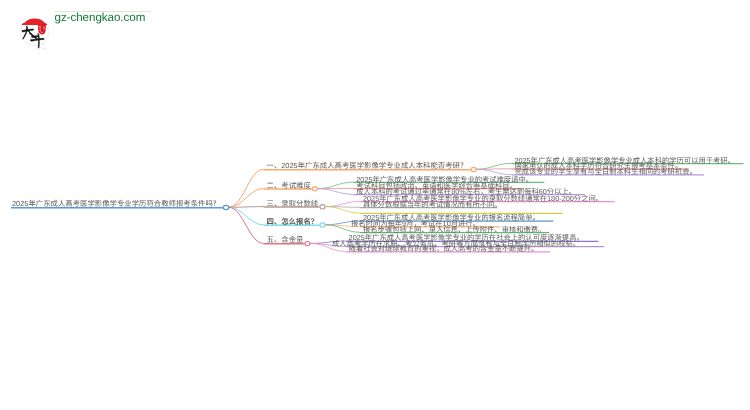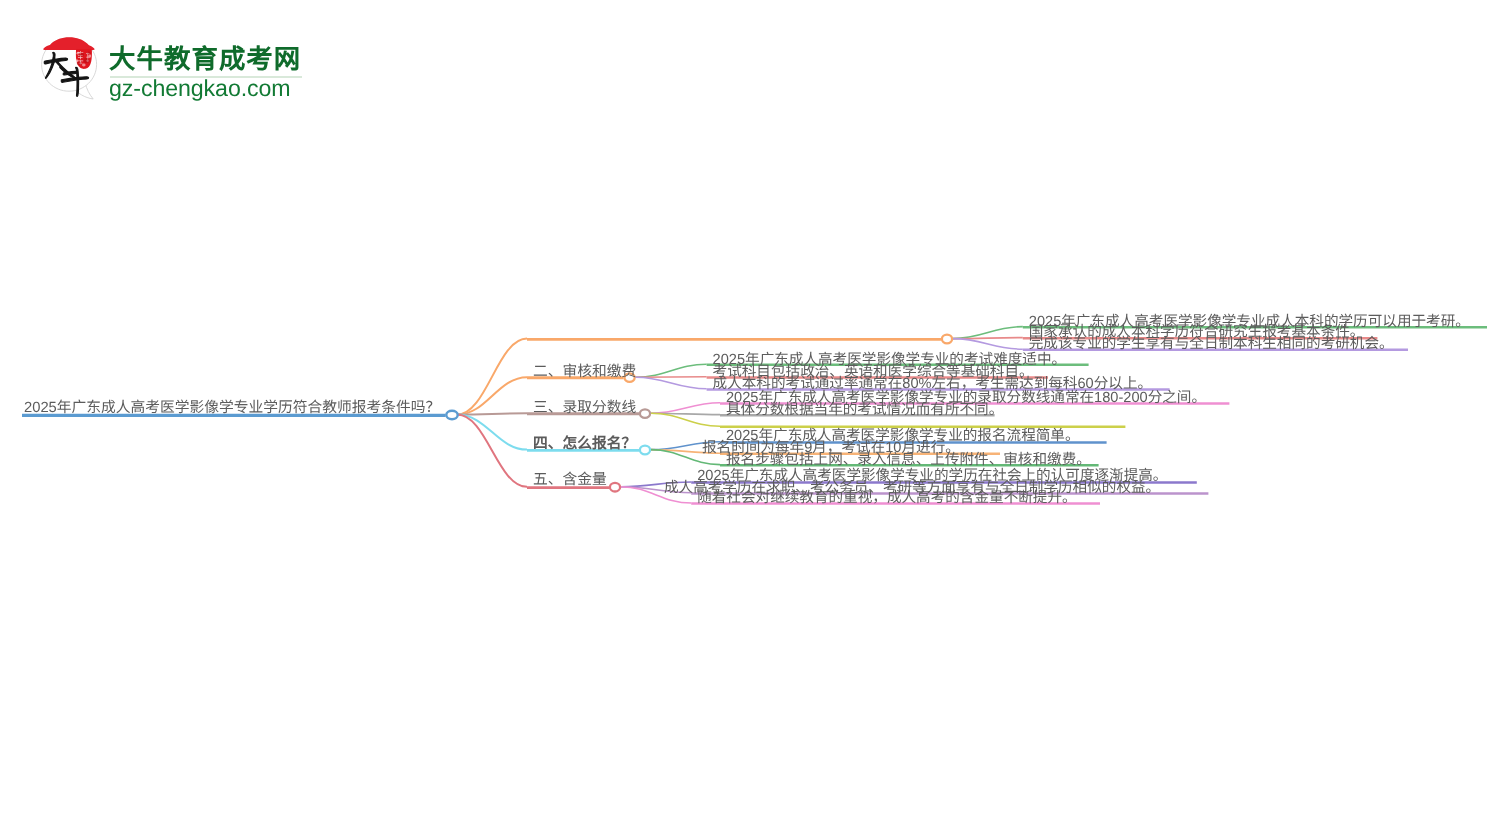--- a/index.html
+++ b/index.html
@@ -89,21 +89,20 @@
     <path d="M9.9,15.35 C10.15,15.2 10.45,15.32 10.78,15.68 C11.6,16.5 12.85,17.5 14.15,18.4 C14.95,18.95 15.6,19.38 16.02,19.62 C16.45,19.88 16.55,20.12 16.38,20.3 C16.2,20.48 15.9,20.4 15.5,20.15 C14.85,19.78 14.0,19.22 13.15,18.6 C11.85,17.65 10.7,16.68 10.05,15.95 C9.82,15.68 9.75,15.48 9.9,15.35 Z"></path>
 
     <path d="M12.0,18.35 C13.1,18.15 14.5,17.95 15.85,17.82 C16.75,17.72 17.5,17.68 17.95,17.68 C18.5,17.68 18.78,17.88 18.78,18.2 C18.78,18.52 18.5,18.68 17.98,18.72 C17.5,18.75 16.8,18.82 15.95,18.92 C14.65,19.08 13.3,19.3 12.3,19.5 C11.88,19.58 11.6,19.4 11.58,19.05 C11.55,18.62 11.7,18.4 12.0,18.35 Z"></path>
 
     <path d="M10.8,21.85 C13.35,21.42 16.1,21.0 18.7,20.7 C20.65,20.48 22.35,20.35 23.4,20.35 C24.0,20.35 24.32,20.58 24.32,20.92 C24.32,21.25 24.0,21.42 23.4,21.45 C22.35,21.52 20.75,21.68 19.0,21.9 C16.4,22.25 13.65,22.72 11.5,23.15 C11.0,23.25 10.7,23.08 10.65,22.68 C10.58,22.2 10.5,21.92 10.8,21.85 Z"></path>
 
     <path d="M17.85,15.7 C18.4,15.6 18.8,15.9 18.92,16.5 C19.08,17.45 19.2,18.75 19.25,20.2 C19.35,22.4 19.35,24.8 19.25,26.9 C19.2,28.3 19.08,29.3 18.92,29.78 C18.8,30.12 18.58,30.25 18.4,30.15 C18.22,30.05 18.18,29.82 18.25,29.45 C18.35,28.85 18.42,27.9 18.45,26.85 C18.52,24.8 18.52,22.4 18.45,20.25 C18.4,18.8 18.3,17.55 18.15,16.72 C18.05,16.2 17.6,15.8 17.85,15.7 Z"></path>
   </g>
 </svg></div>
 <div id="logo-text">
-<div id="brand-title">大牛教育成考网</div>
 <div id="brand-div"></div>
 <div id="brand-url">gz-chengkao.com</div>
 </div>
     </div>
 <div id="map">
 <svg id="map-svg" viewBox="0 0 750 410">
 <path d="M11.0,207.7 L222.8,207.7" stroke="#5b9bd1" stroke-width="1.55" fill="none"></path>
 <path d="M228.6,207.3 C243.3,207.3 248.8,169.3 263.5,169.3" stroke="#f9a86a" stroke-width="1.0" fill="none"></path>
 <path d="M263.5,169.7 L470.5,169.7" stroke="#f9a86a" stroke-width="1.45" fill="none"></path>
 <ellipse cx="473.5" cy="169.5" rx="2.55" ry="2.15" fill="#fff" stroke="#f9a86a" stroke-width="1.15"></ellipse>
@@ -145,24 +144,25 @@
 <ellipse cx="307.5" cy="243.6" rx="2.55" ry="2.15" fill="#fff" stroke="#e0757f" stroke-width="1.15"></ellipse>
 <path d="M310.5,243.4 C325.2,243.4 330.9,241.0 345.6,241.0" stroke="#8b78cc" stroke-width="0.8" fill="none"></path>
 <path d="M345.6,241.3 L598.4,241.3" stroke="#8b78cc" stroke-width="1.25" fill="none"></path>
 <path d="M310.5,243.4 C325.2,243.4 330.9,246.4 345.6,246.4" stroke="#bb93cc" stroke-width="0.8" fill="none"></path>
 <path d="M345.6,246.7 L604.2,246.7" stroke="#bb93cc" stroke-width="1.25" fill="none"></path>
 <path d="M310.5,243.4 C325.2,243.4 330.9,251.5 345.6,251.5" stroke="#ef8fd2" stroke-width="0.8" fill="none"></path>
 <path d="M345.6,251.8 L550.0,251.8" stroke="#ef8fd2" stroke-width="1.25" fill="none"></path>
 <ellipse cx="226.0" cy="207.5" rx="2.85" ry="2.1" fill="#fff" stroke="#5b9bd1" stroke-width="1.2"></ellipse>
 </svg>
 <div class="node-label root" style="left:12.0px;top:200.3px;">2025年广东成人高考医学影像学专业学历符合教师报考条件吗？</div>
+<div class="node-label branch" style="left:266.5px;top:162.3px;">一、2025年广东成人高考医学影像学专业成人本科能否考研？</div>
 <div class="node-label leaf" style="left:514.4px;top:156.7px;">2025年广东成人高考医学影像学专业成人本科的学历可以用于考研。</div>
 <div class="node-label leaf" style="left:514.4px;top:162.2px;">国家承认的成人本科学历符合研究生报考基本条件。</div>
 <div class="node-label leaf" style="left:514.4px;top:168.0px;">完成该专业的学生享有与全日制本科生相同的考研机会。</div>
-<div class="node-label branch" style="left:266.5px;top:181.6px;">二、审核和缴费</div>
+<div class="node-label branch" style="left:266.5px;top:181.6px;">二、考试难度</div>
 <div class="node-label leaf" style="left:356.3px;top:175.5px;">2025年广东成人高考医学影像学专业的考试难度适中。</div>
 <div class="node-label leaf" style="left:356.3px;top:181.8px;">考试科目包括政治、英语和医学综合等基础科目。</div>
 <div class="node-label leaf" style="left:356.3px;top:187.8px;">成人本科的考试通过率通常在80%左右，考生需达到每科60分以上。</div>
 <div class="node-label branch" style="left:266.5px;top:199.6px;">三、录取分数线</div>
 <div class="node-label leaf" style="left:363.0px;top:194.8px;">2025年广东成人高考医学影像学专业的录取分数线通常在180-200分之间。</div>
 <div class="node-label leaf" style="left:363.0px;top:200.7px;">具体分数根据当年的考试情况而有所不同。</div>
 <div class="node-label branch" style="left:266.5px;top:217.8px;font-weight:bold;">四、怎么报名？</div>
 <div class="node-label leaf" style="left:363.0px;top:214.3px;">2025年广东成人高考医学影像学专业的报名流程简单。</div>
 <div class="node-label leaf" style="left:351px;top:220.0px;text-align:right;">报名时间为每年9月，考试在10月进行。</div>
 <div class="node-label leaf" style="left:363.0px;top:225.7px;">报名步骤包括上网、录入信息、上传附件、审核和缴费。</div>

